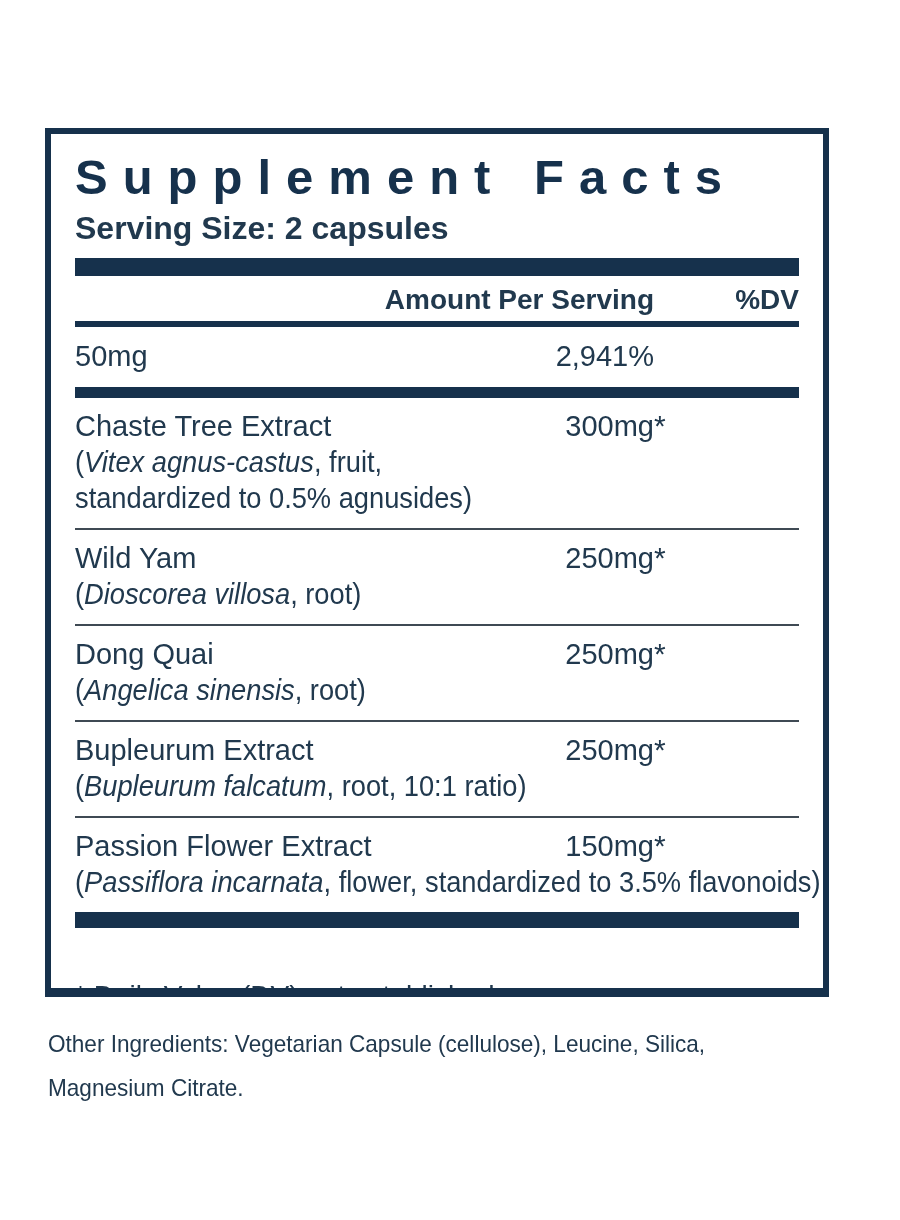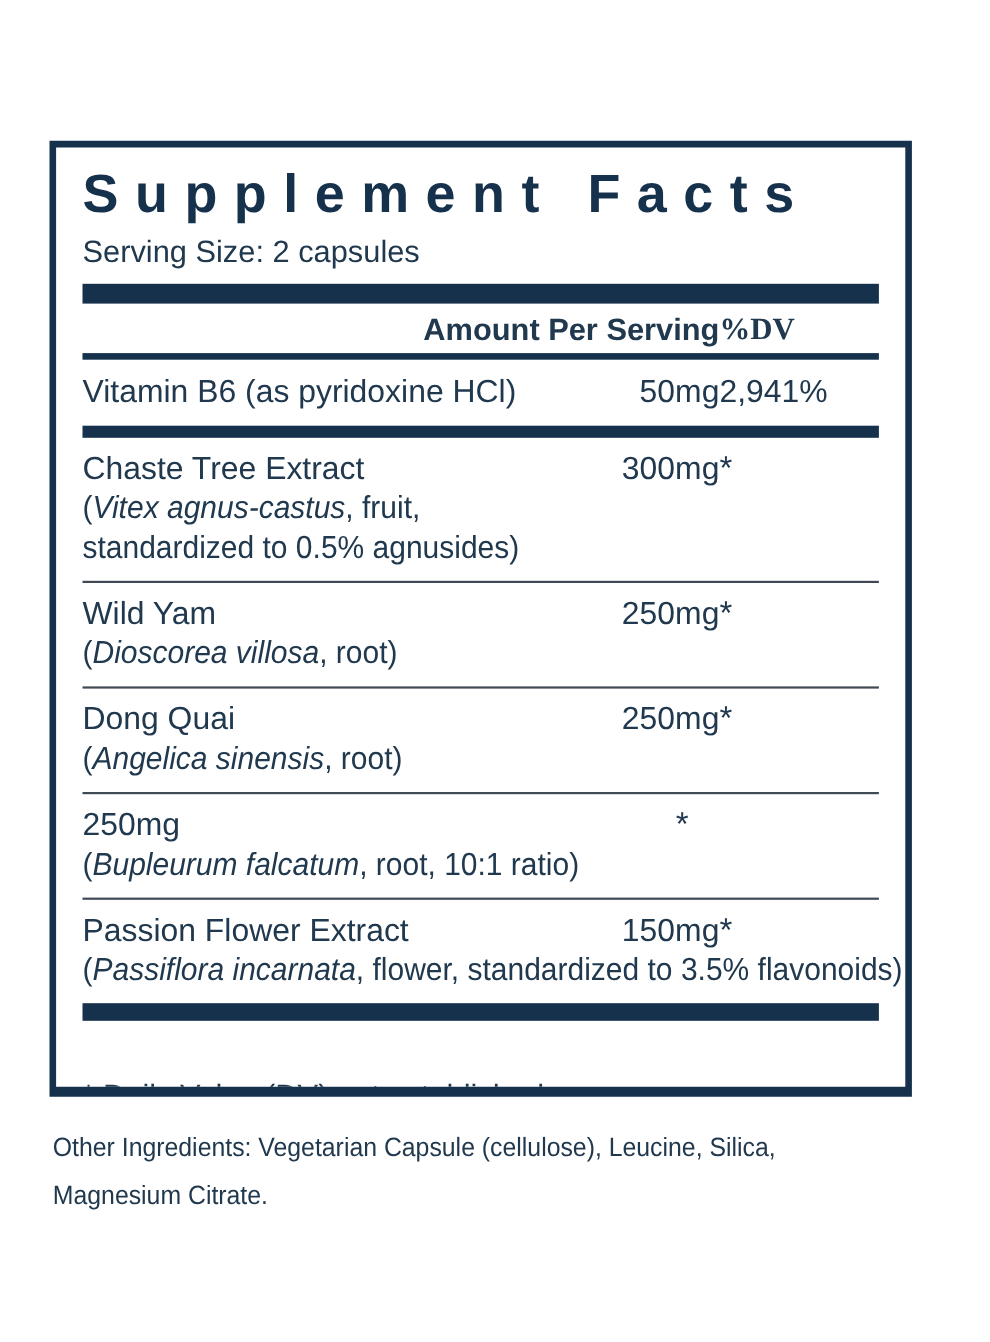--- a/index.html
+++ b/index.html
@@ -30,40 +30,40 @@
   .panel-title{
     font-weight:bold;
     font-size:49px;
     line-height:1.14;
     letter-spacing:15px;
     white-space:nowrap;
     color:var(--navy);
     margin:8px 0 6px 0;
   }
   .serving-line{
-    font-weight:normal;
-    font-size:28px;
+    font-weight:bold;
+    font-size:32px;
     line-height:33px;
     color:var(--text);
   }
   .bar{background:var(--navy);width:100%;}
   .bar-thick{height:18px;margin-top:13px;}
   .bar-med{height:6px;}
   .bar-heavy{height:11px;}
   .bar-foot{height:16px;}
   .rule-thin{height:2px;background:var(--rule);width:100%;}
 
   .grid-row{
     display:grid;
     grid-template-columns:1fr auto 145px;
     align-items:start;
   }
   .hdr-row{padding:9px 0 7px 0;font-weight:bold;font-size:28px;line-height:29px;}
   .hdr-amount{}
-  .hdr-dv{text-align:left;font-family:Liberation Serif, serif;}
+  .hdr-dv{text-align:right;}
 
   .fact-row{font-size:29px;line-height:36px;}
   .row-pad-single{padding:11px 0 13px 0;}
   .row-pad-multi{padding:10px 0 12px 0;}
   .cell-name{text-align:left;}
   .cell-amount{}
   .cell-dv{text-align:left;}
   .cell-dv.asterisk{padding-right:28px;font-size:30px;}
   .detail-line{
     grid-column:1 / -1;
@@ -106,21 +106,20 @@
 
   <div class="grid-row hdr-row">
     <div></div>
     <div class="hdr-amount">Amount Per Serving</div>
     <div class="hdr-dv">%DV</div>
   </div>
 
   <div class="bar bar-med"></div>
 
   <div class="grid-row fact-row row-pad-single">
-    <div class="cell-name">Vitamin B6 (as pyridoxine HCl)</div>
     <div class="cell-amount">50mg</div>
     <div class="cell-dv">2,941%</div>
   </div>
 
   <div class="bar bar-heavy"></div>
 
   <div class="grid-row fact-row row-pad-multi">
     <div class="cell-name">Chaste Tree Extract</div>
     <div class="cell-amount">300mg</div>
     <div class="cell-dv asterisk">*</div>
@@ -142,20 +141,21 @@
   <div class="grid-row fact-row row-pad-multi">
     <div class="cell-name">Dong Quai</div>
     <div class="cell-amount">250mg</div>
     <div class="cell-dv asterisk">*</div>
     <div class="detail-line"><span>(</span><span class="latin">Angelica sinensis</span><span>, root)</span></div>
   </div>
 
   <div class="rule-thin"></div>
 
   <div class="grid-row fact-row row-pad-multi">
+    <div class="cell-name">Bupleurum Extract</div>
     <div class="cell-amount">250mg</div>
     <div class="cell-dv asterisk">*</div>
     <div class="detail-line"><span>(</span><span class="latin">Bupleurum falcatum</span><span>, root, 10:1 ratio)</span></div>
   </div>
 
   <div class="rule-thin"></div>
 
   <div class="grid-row fact-row row-pad-multi">
     <div class="cell-name">Passion Flower Extract</div>
     <div class="cell-amount">150mg</div>

